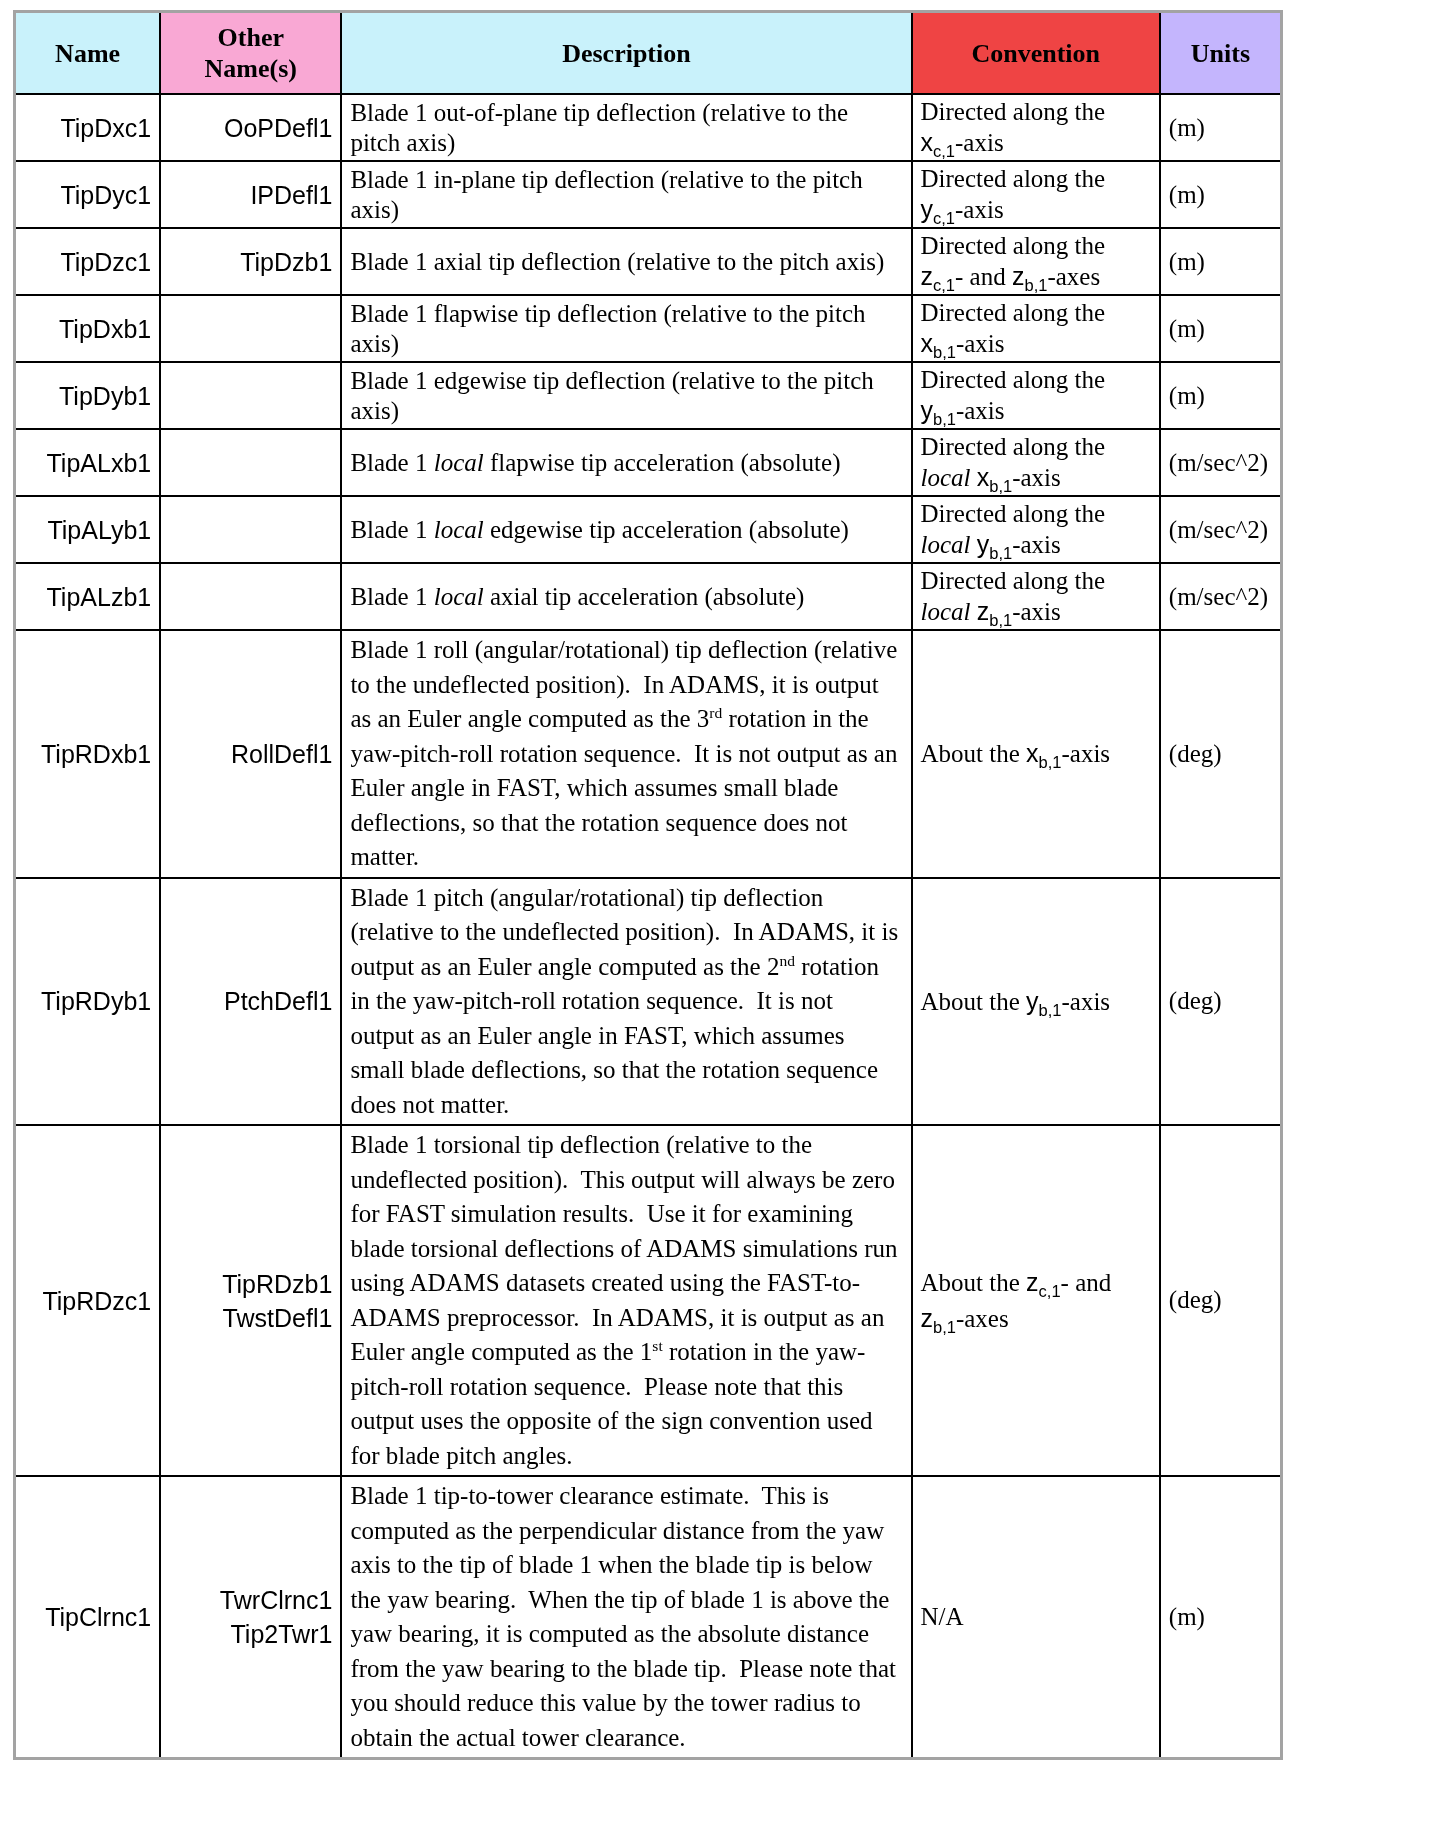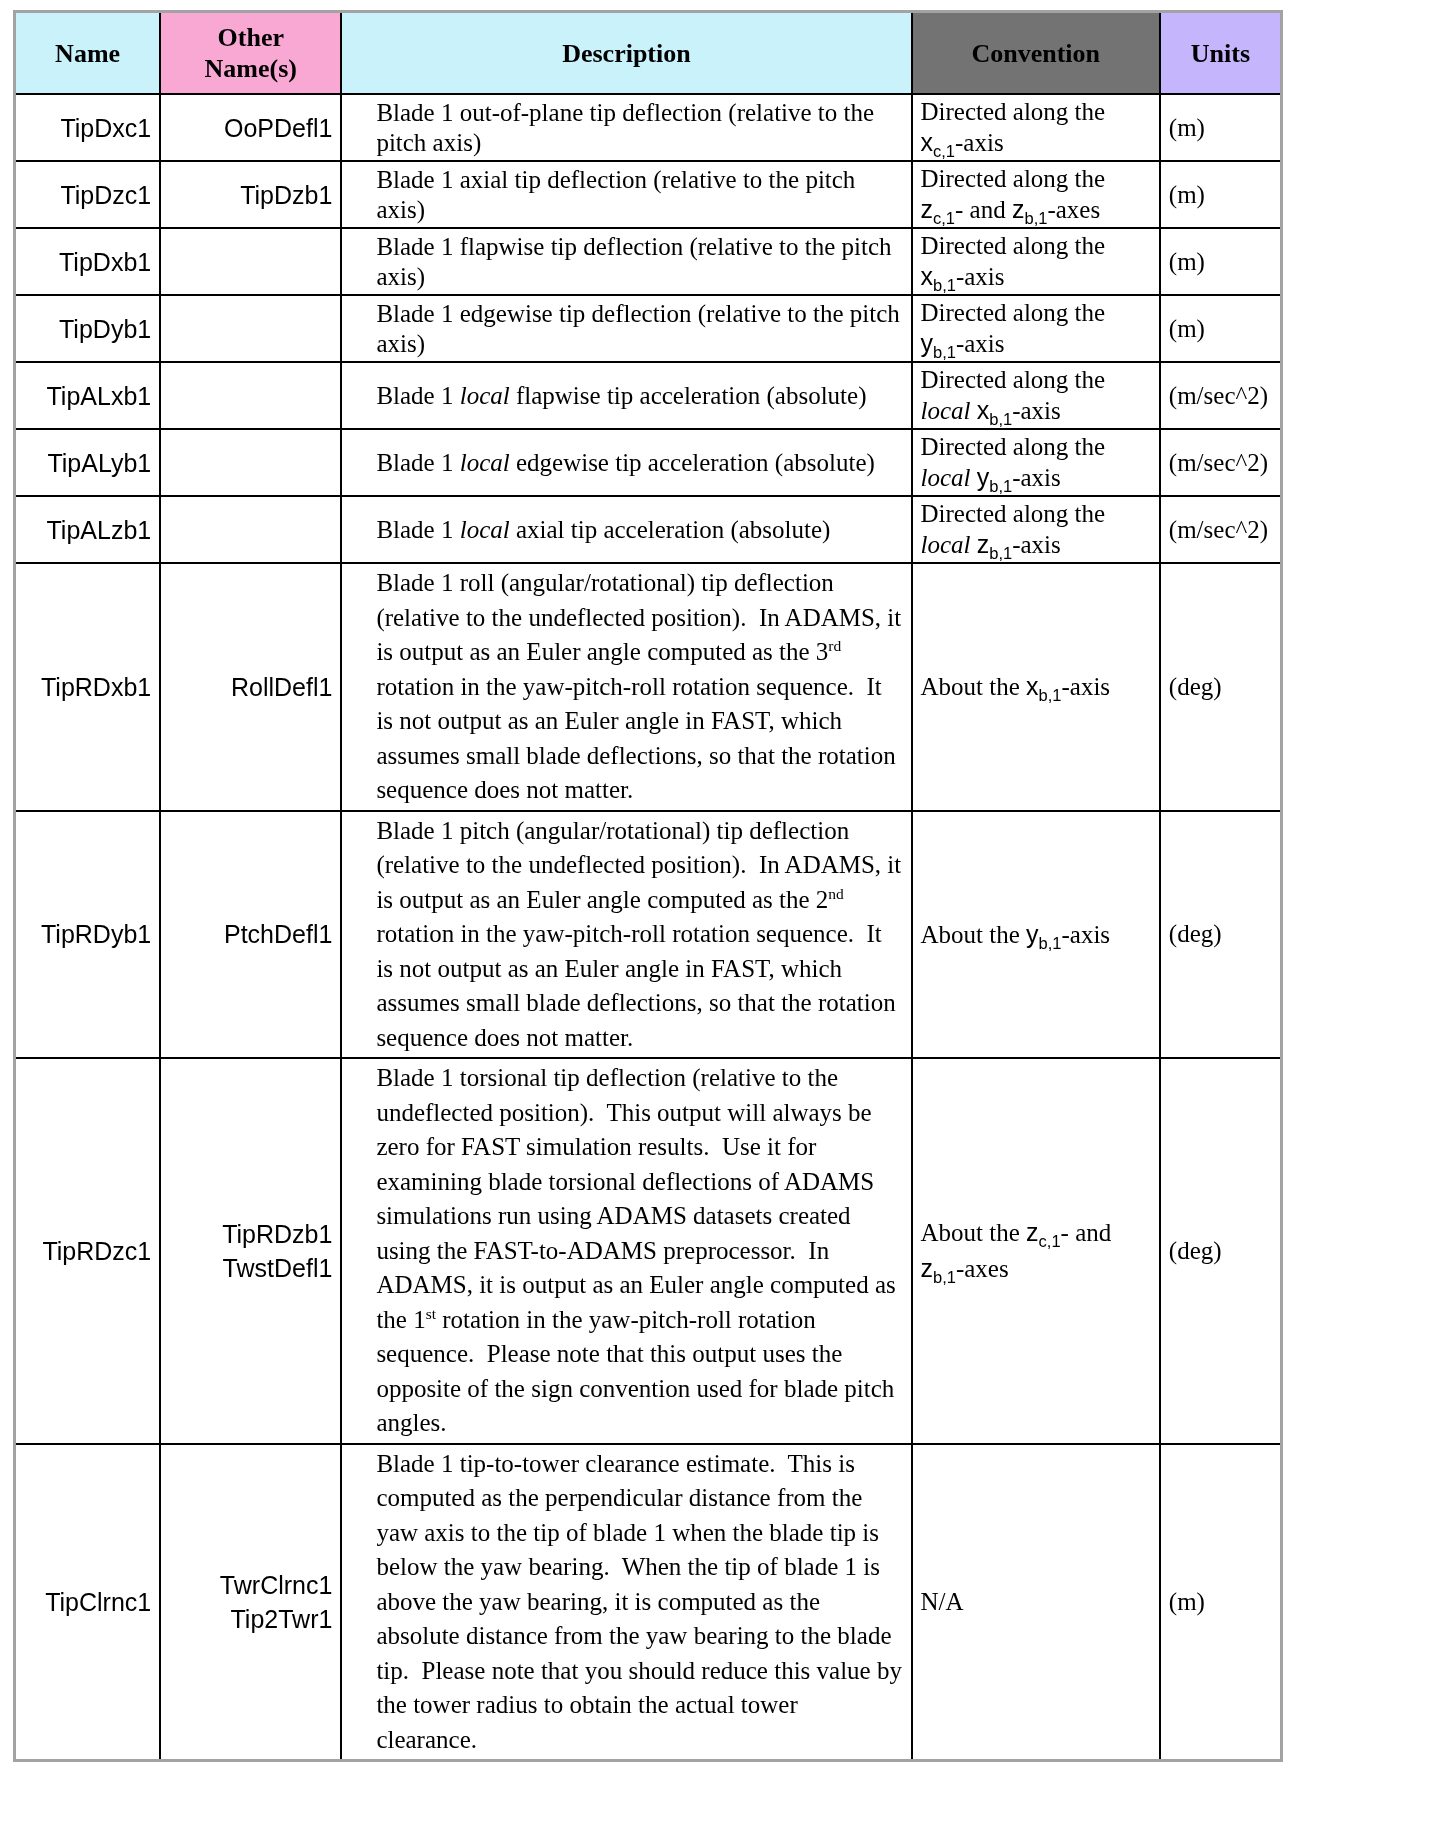--- a/index.html
+++ b/index.html
@@ -39,21 +39,20 @@
   thead th.center{ text-align:center; }
   thead th .wrap{ display:inline-block; max-width:130px; }
 
   td.c-name, td.c-other{
     font-family:Liberation Sans, sans-serif;
     text-align:right;
   }
   td.c-desc{
     text-align:left;
     white-space:pre-wrap;
-    padding-left:34px;
   }
   td.c-conv{ text-align:left;margin-top:8px; }
   td.c-units{ text-align:left; }
 
   
   tr.tall td{ line-height:34.5px; }
   tr.tall td.c-name, tr.tall td.c-other{ line-height:34px; }
 
   
   tr.short td{ height:58px; }
@@ -74,32 +73,41 @@
         <col class="c2">
         <col class="c3">
         <col class="c4">
         <col class="c5">
     </colgroup>
     <thead>
       <tr>
         <th class="center" style="background: rgb(201, 242, 251);">Name</th>
         <th class="center" style="background: #f9a8d4;"><span class="wrap">Other Name(s)</span></th>
         <th style="background: rgb(201, 242, 251);">Description</th>
-        <th style="background: #737373;">Convention</th>
+        <th style="background: #ef4444;">Convention</th>
         <th style="background: #c4b5fd;">Units</th>
       </tr>
     </thead>
     <tbody id="tbody">
         <tr class="short">
     <td class="c-name">TipDxc1</td>
     <td class="c-other">
             <div>OoPDefl1</div>
           </td>
     <td class="c-desc">Blade 1 out-of-plane tip deflection (relative to the pitch axis)</td>
     <td class="c-conv">Directed along the <span class="ax">x<sub>c,1</sub></span>-axis</td>
+    <td class="c-units">(m)</td>
+  </tr>
+        <tr class="short">
+    <td class="c-name">TipDyc1</td>
+    <td class="c-other">
+            <div>IPDefl1</div>
+          </td>
+    <td class="c-desc">Blade 1 in-plane tip deflection (relative to the pitch axis)</td>
+    <td class="c-conv">Directed along the <span class="ax">y<sub>c,1</sub></span>-axis</td>
     <td class="c-units">(m)</td>
   </tr>
         <tr class="short">
     <td class="c-name">TipDzc1</td>
     <td class="c-other">
             <div>TipDzb1</div>
           </td>
     <td class="c-desc">Blade 1 axial tip deflection (relative to the pitch axis)</td>
     <td class="c-conv">Directed along the <span class="ax">z<sub>c,1</sub></span>- and <span class="ax">z<sub>b,1</sub></span>-axes</td>
     <td class="c-units">(m)</td>

